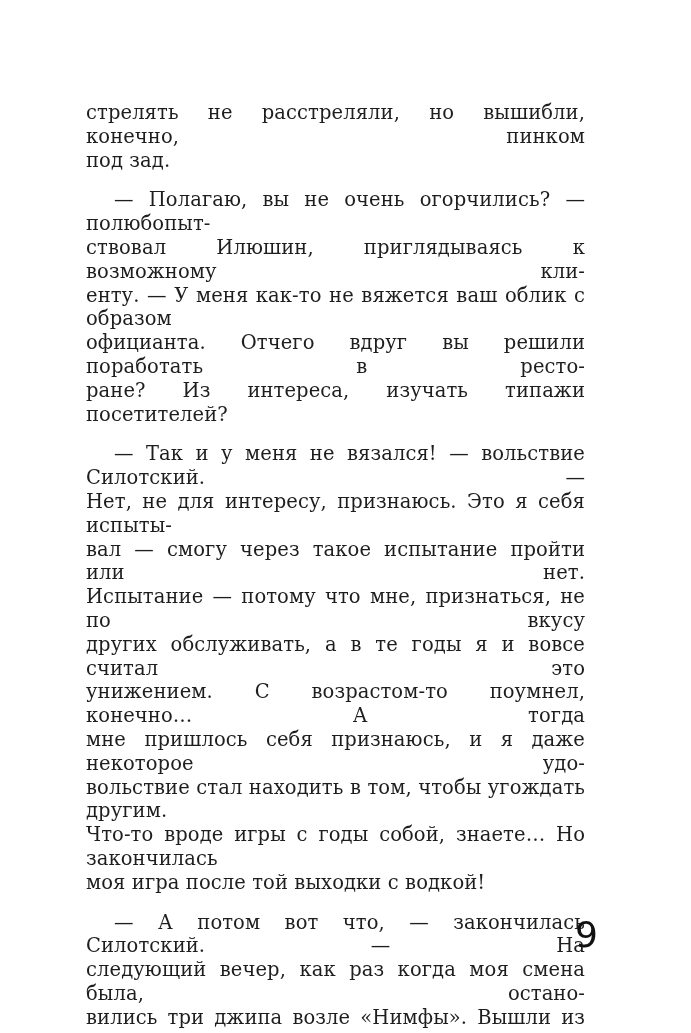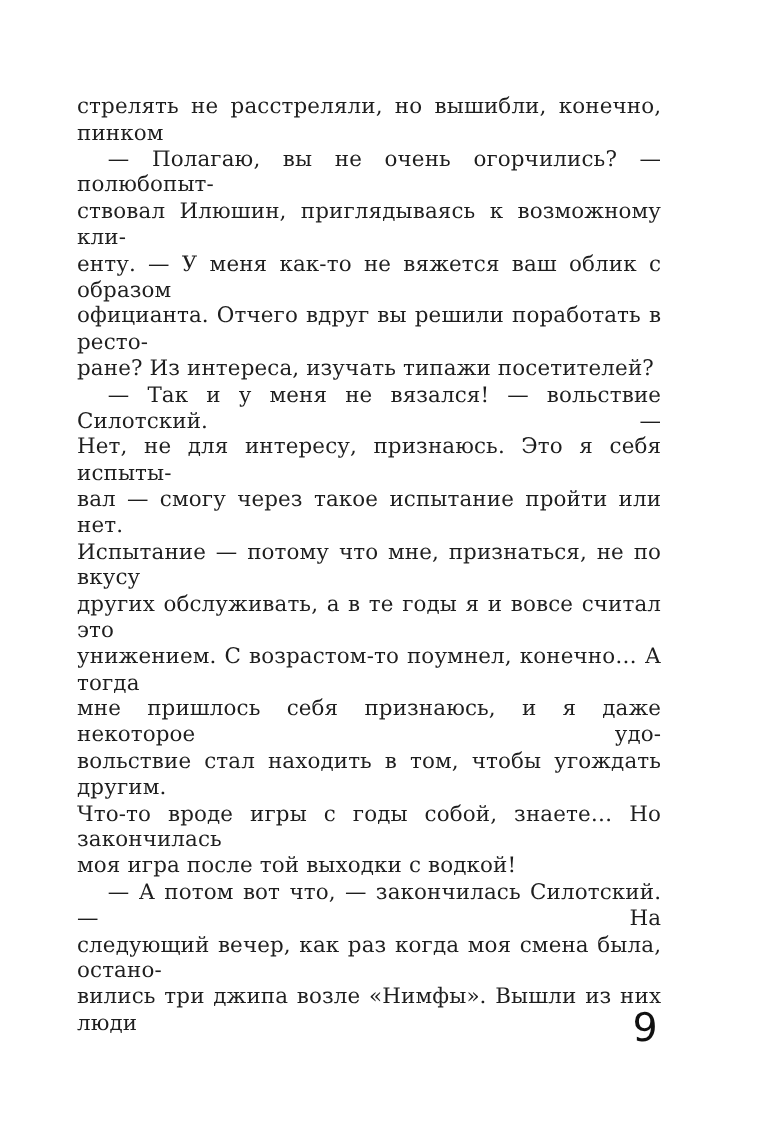--- a/index.html
+++ b/index.html
@@ -19,21 +19,21 @@
     position: absolute;
     left: 70px;
     top: 85px;
     width: 531px;
     color: var(--text-color, #1e1e1e);
     font-size: 19.5px;
     line-height: 23.8px;
     letter-spacing: 0.1px;
   }
   .paragraph {
-    margin: 0;
+    margin: 16px;
   }
   .line {
     text-align: justify;
     text-align-last: justify;
     text-justify: inter-word;
     white-space: normal;
   }
   .line.end {
     text-align-last: left;
   }
@@ -50,20 +50,21 @@
     color: var(--folio-color, #111111);
   }
 </style>
 </head>
 <body>
 
 <div class="page" style="--page-bg: #ffffff; --text-color: #1e1e1e; --folio-color: #111111;">
   <main class="text-block">
       <div class="paragraph">
         <div class="line">стрелять не расстреляли, но вышибли, конечно, пинком</div>
+        <div class="line end">под зад.</div>
       </div>
       <div class="paragraph">
         <div class="line indent">— Полагаю, вы не очень огорчились? — полюбопыт-</div>
         <div class="line">ствовал Илюшин, приглядываясь к возможному кли-</div>
         <div class="line">енту. — У меня как-то не вяжется ваш облик с образом</div>
         <div class="line">официанта. Отчего вдруг вы решили поработать в ресто-</div>
         <div class="line end">ране? Из интереса, изучать типажи посетителей?</div>
       </div>
       <div class="paragraph">
         <div class="line indent">— Так и у меня не вязался! — вольствие Силотский. —</div>

